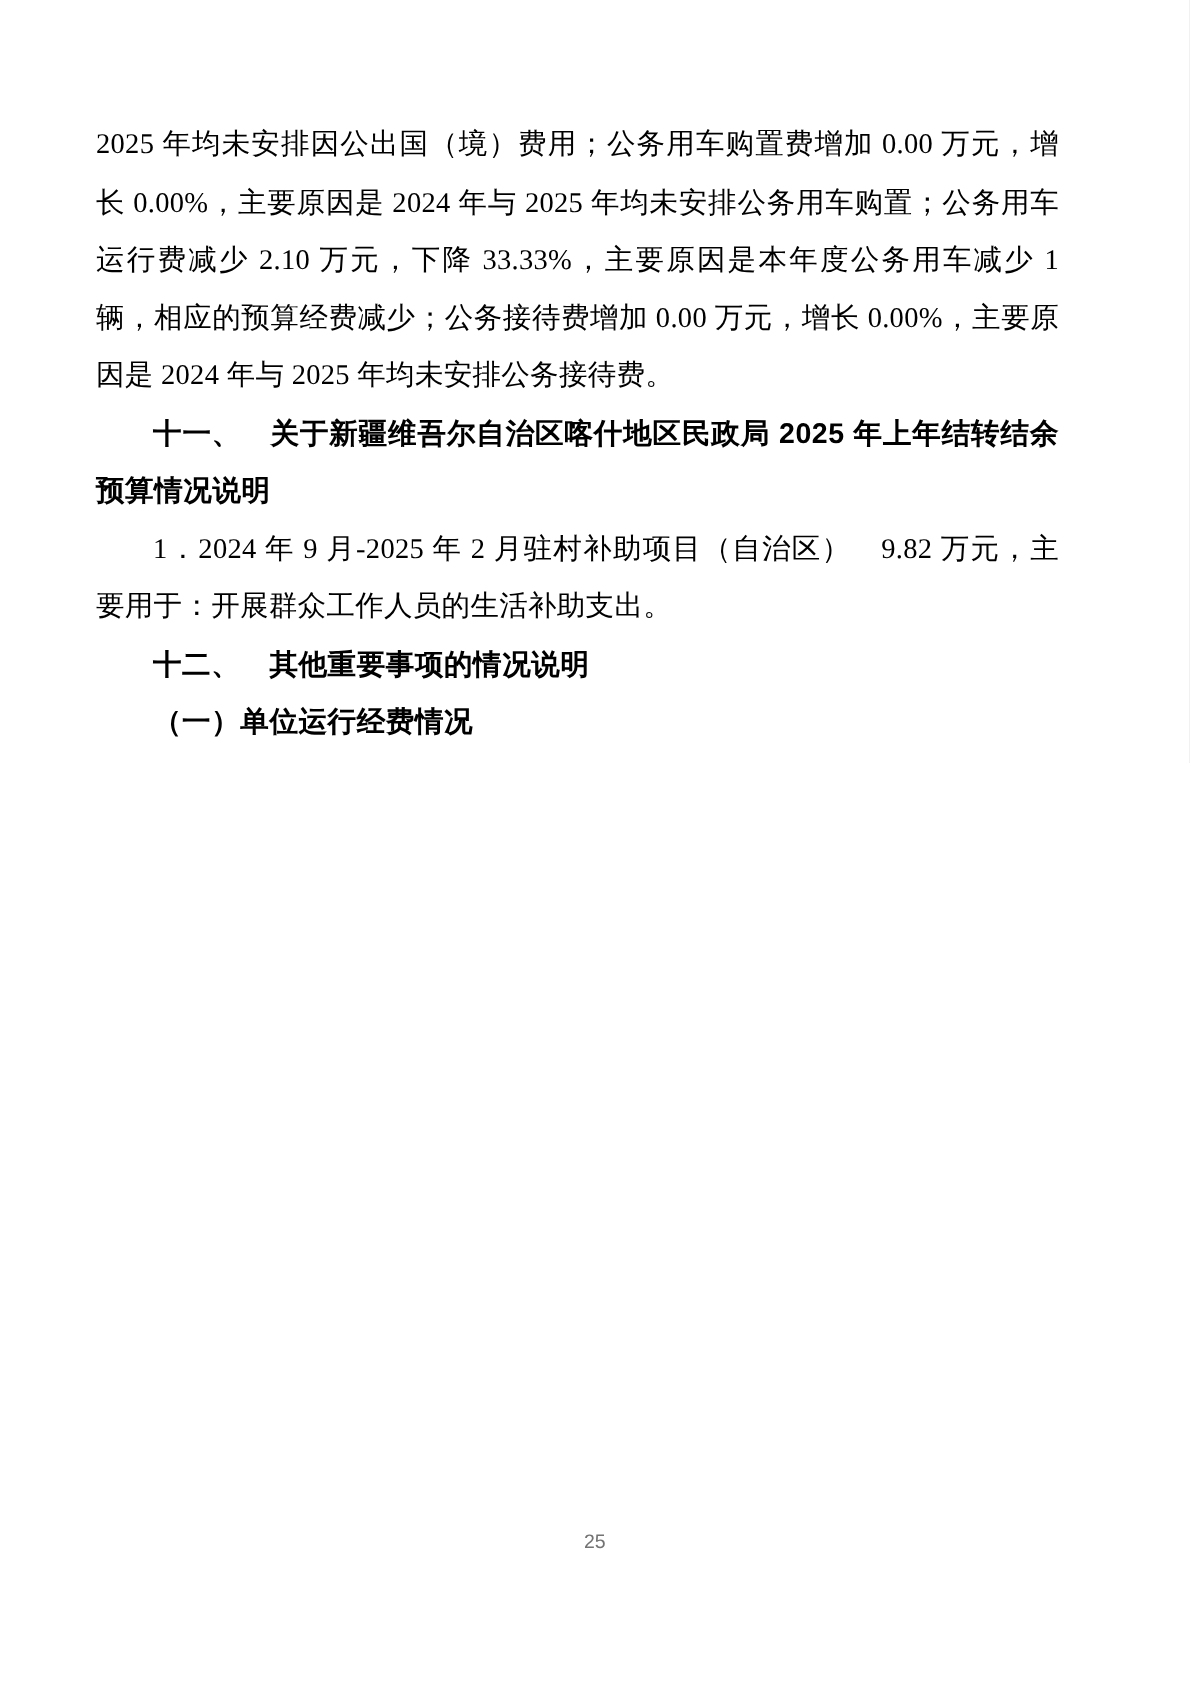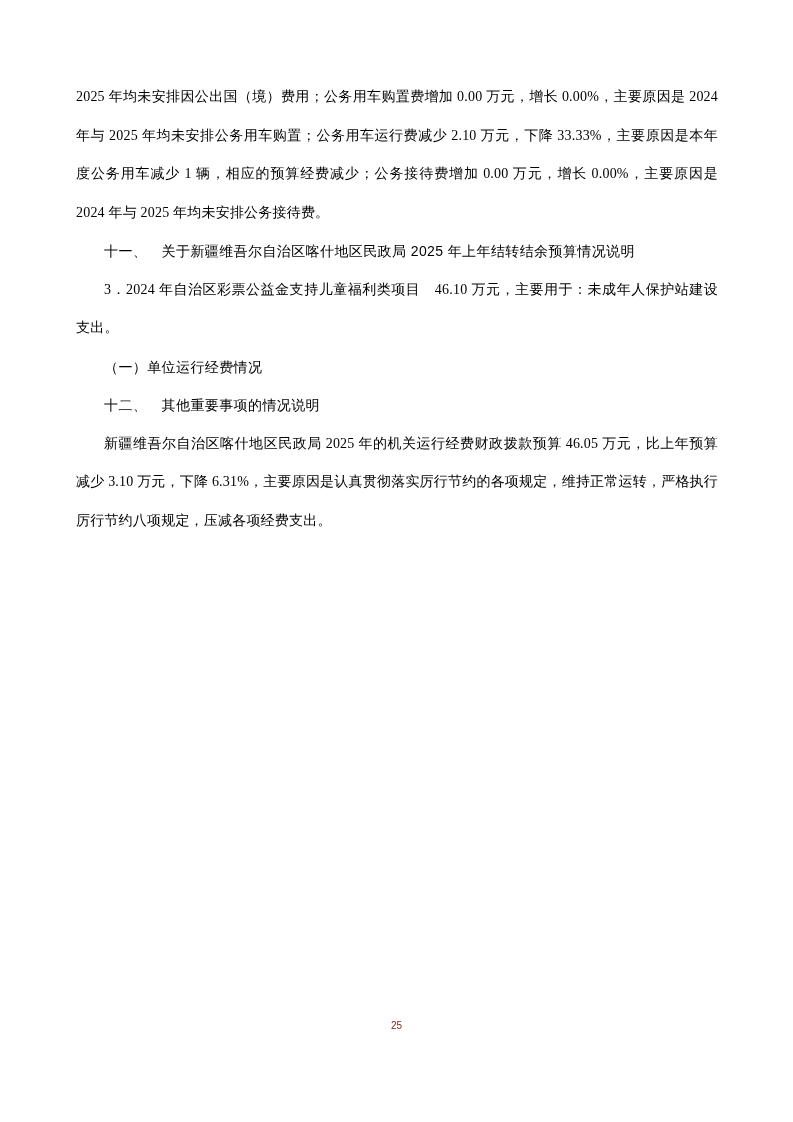--- a/index.html
+++ b/index.html
@@ -12,58 +12,57 @@
     width: 793px;
     height: 1122px;
     margin: 0 auto;
     background: #ffffff;
     color: #000000;
     font-family: "Liberation Serif", "DejaVu Serif", serif;
     overflow: hidden;
   }
   .text-area {
     position: absolute;
-    left: 76px;
+    left: 64px;
     top: 78px;
     width: 642px;
-    font-size: 14px;
+    font-size: 19px;
     line-height: 38.5px;
     text-align: justify;
     text-justify: inter-ideograph;
     letter-spacing: 0.2px;
   }
   .text-area p {
     margin: 0;
     padding: 0;
   }
   .text-area p.indent {
     text-indent: 2em;
   }
   .text-area p.heading {
-    font-weight: 400;
+    font-weight: 700;
     font-family: "Liberation Sans", "DejaVu Sans", sans-serif;
     letter-spacing: 0.4px;
   }
   .page-number {
     position: absolute;
     left: 0;
     top: 1020px;
     width: 100%;
     text-align: center;
-    font-size: 10px;
+    font-size: 13px;
     font-family: "Liberation Sans", "DejaVu Sans", sans-serif;
-    color: #7f1d1d;
+    color: #737373;
   }
 </style>
 </head>
 <body>
 
 <div class="page">
   <div class="text-area" id="paragraph-container">
       <p class="body">2025 年均未安排因公出国（境）费用；公务用车购置费增加 0.00 万元，增长 0.00%，主要原因是 2024 年与 2025 年均未安排公务用车购置；公务用车运行费减少 2.10 万元，下降 33.33%，主要原因是本年度公务用车减少 1 辆，相应的预算经费减少；公务接待费增加 0.00 万元，增长 0.00%，主要原因是 2024 年与 2025 年均未安排公务接待费。</p>
       <p class="heading indent">十一、　关于新疆维吾尔自治区喀什地区民政局 2025 年上年结转结余预算情况说明</p>
-      <p class="body indent">3．2024 年自治区彩票公益金支持儿童福利类项目　46.10 万元，主要用于：未成年人保护站建设支出。</p>
+      <p class="body indent">1．2024 年 9 月-2025 年 2 月驻村补助项目（自治区）　9.82 万元，主要用于：开展群众工作人员的生活补助支出。</p>
+      <p class="heading indent">十二、　其他重要事项的情况说明</p>
       <p class="heading indent">（一）单位运行经费情况</p>
-      <p class="heading indent">十二、　其他重要事项的情况说明</p>
-      <p class="body indent">新疆维吾尔自治区喀什地区民政局 2025 年的机关运行经费财政拨款预算 46.05 万元，比上年预算减少 3.10 万元，下降 6.31%，主要原因是认真贯彻落实厉行节约的各项规定，维持正常运转，严格执行厉行节约八项规定，压减各项经费支出。</p>
     </div>
   <div class="page-number">25</div>
 </div>
 
 </body></html>

